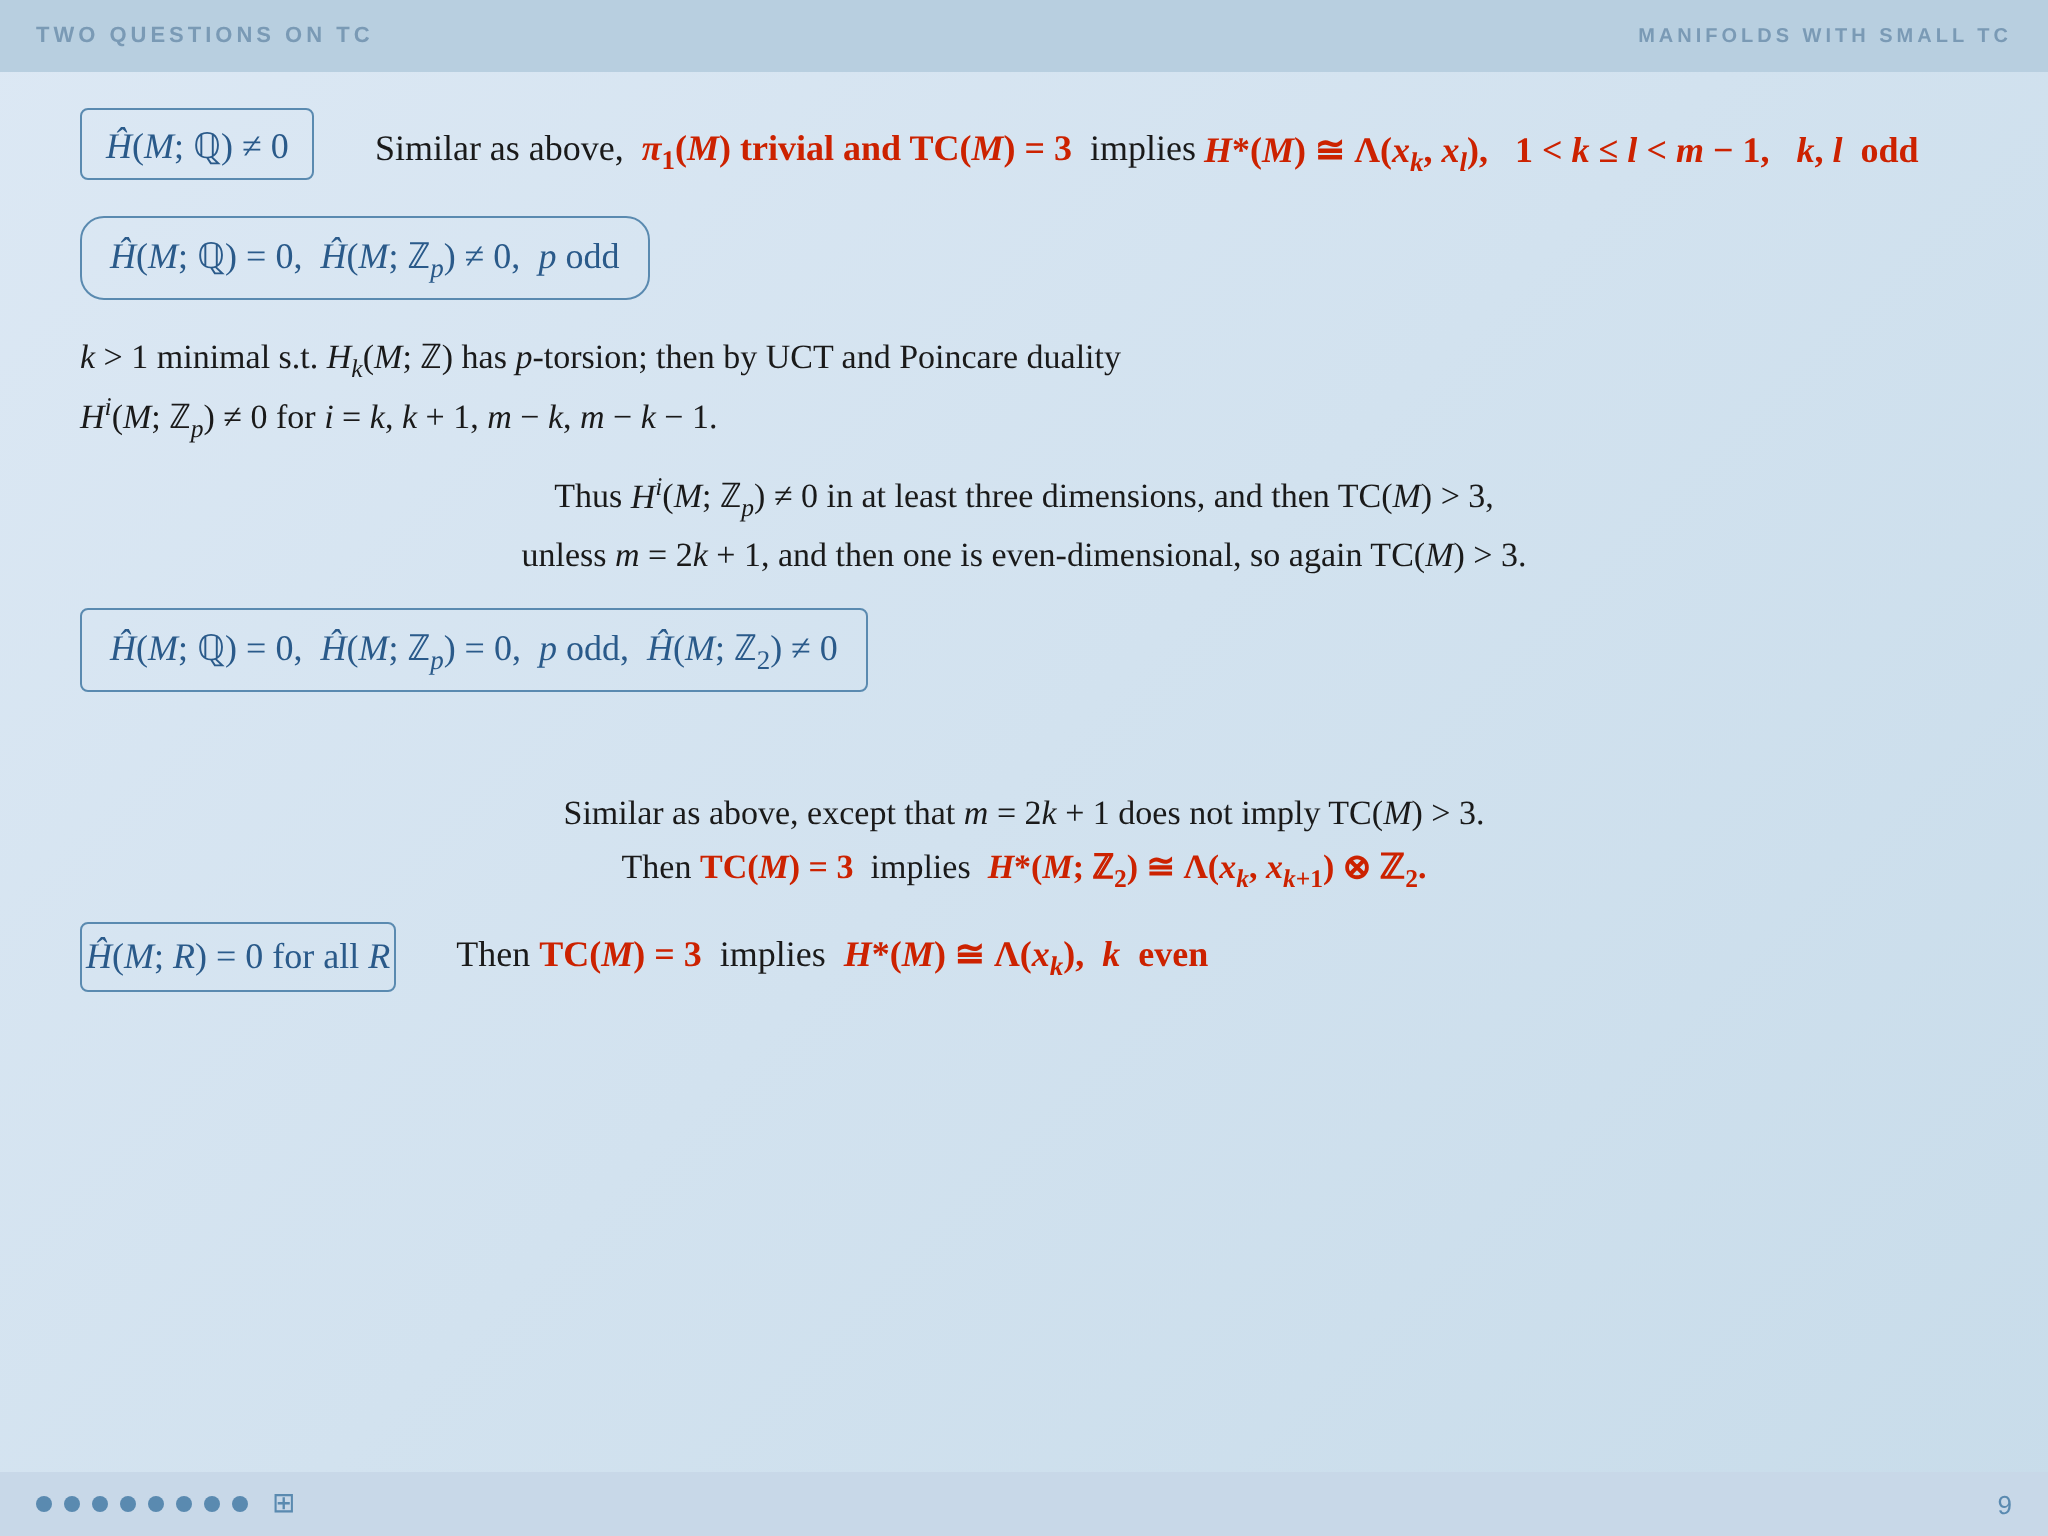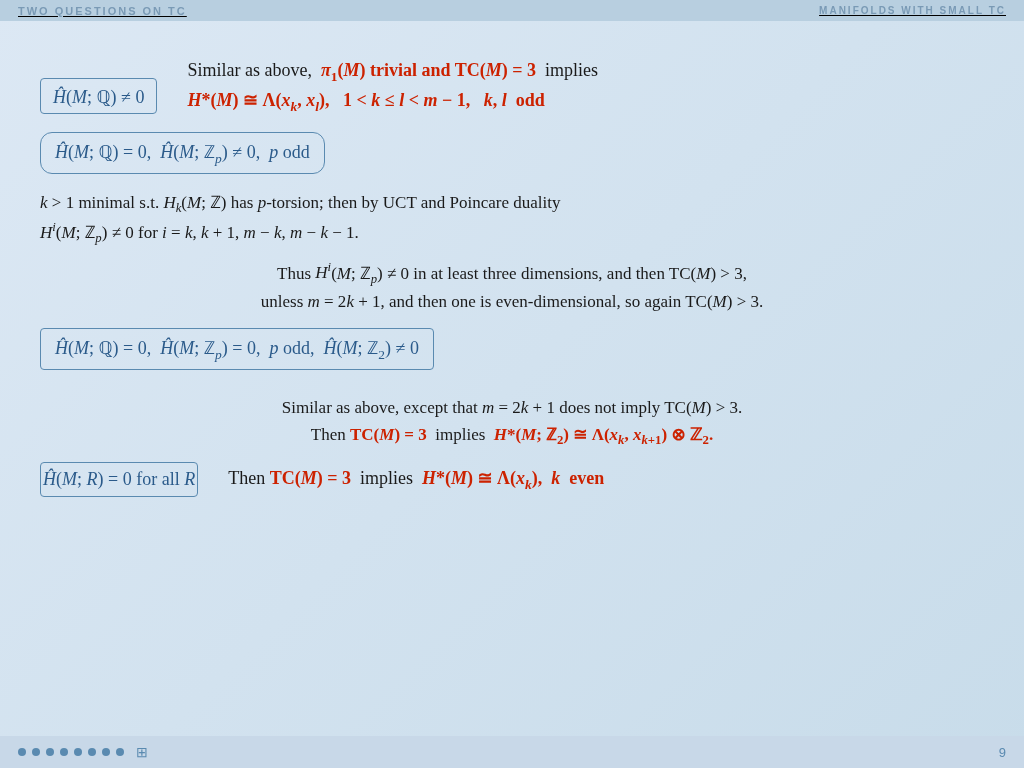--- a/index.html
+++ b/index.html
@@ -18,27 +18,26 @@
       height: 768px;
       background: linear-gradient(135deg, #dce8f4 0%, #c8dcea 100%);
       position: relative;
       display: flex;
       flex-direction: column;
     }
 
     
     .header {
       width: 100%;
-      height: 21px;
+      height: 36px;
       background: #b8cfe0;
       display: flex;
       justify-content: space-between;
       align-items: center;
       padding: 0 18px;
-      text-decoration: underline;
     }
 
     .header-left {
       font-family: Arial, sans-serif;
       font-size: 11px;
       font-weight: bold;
       color: #7a9ab5;
       letter-spacing: 2px;
       text-transform: uppercase;
     }
@@ -99,23 +98,22 @@
       padding: 5px 12px;
       background: transparent;
       color: #2a5a8a;
       font-size: 18px;
       white-space: nowrap;
       flex-shrink: 0;
     }
 
     .similar-text-block {
       display: flex;
-      flex-direction: column;
+      flex-direction: row;
       gap: 4px;
-      margin-top: 21px;
     }
 
     .similar-line1 {
       font-size: 18px;
       color: #1a1a1a;
     }
 
     .similar-line2 {
       font-size: 18px;
       color: #cc2200;
@@ -162,21 +160,21 @@
     }
 
     .thus-text {
       font-size: 17px;
       color: #1a1a1a;
       line-height: 1.5;
     }
 
     
     .row6 {
-      margin-bottom: 5px;
+      margin-bottom: 28px;
     }
 
     .box-big {
       border: 1.5px solid #5a8ab0;
       border-radius: 4px;
       padding: 6px 14px;
       background: transparent;
       color: #2a5a8a;
       font-size: 18px;
       display: inline-block;

